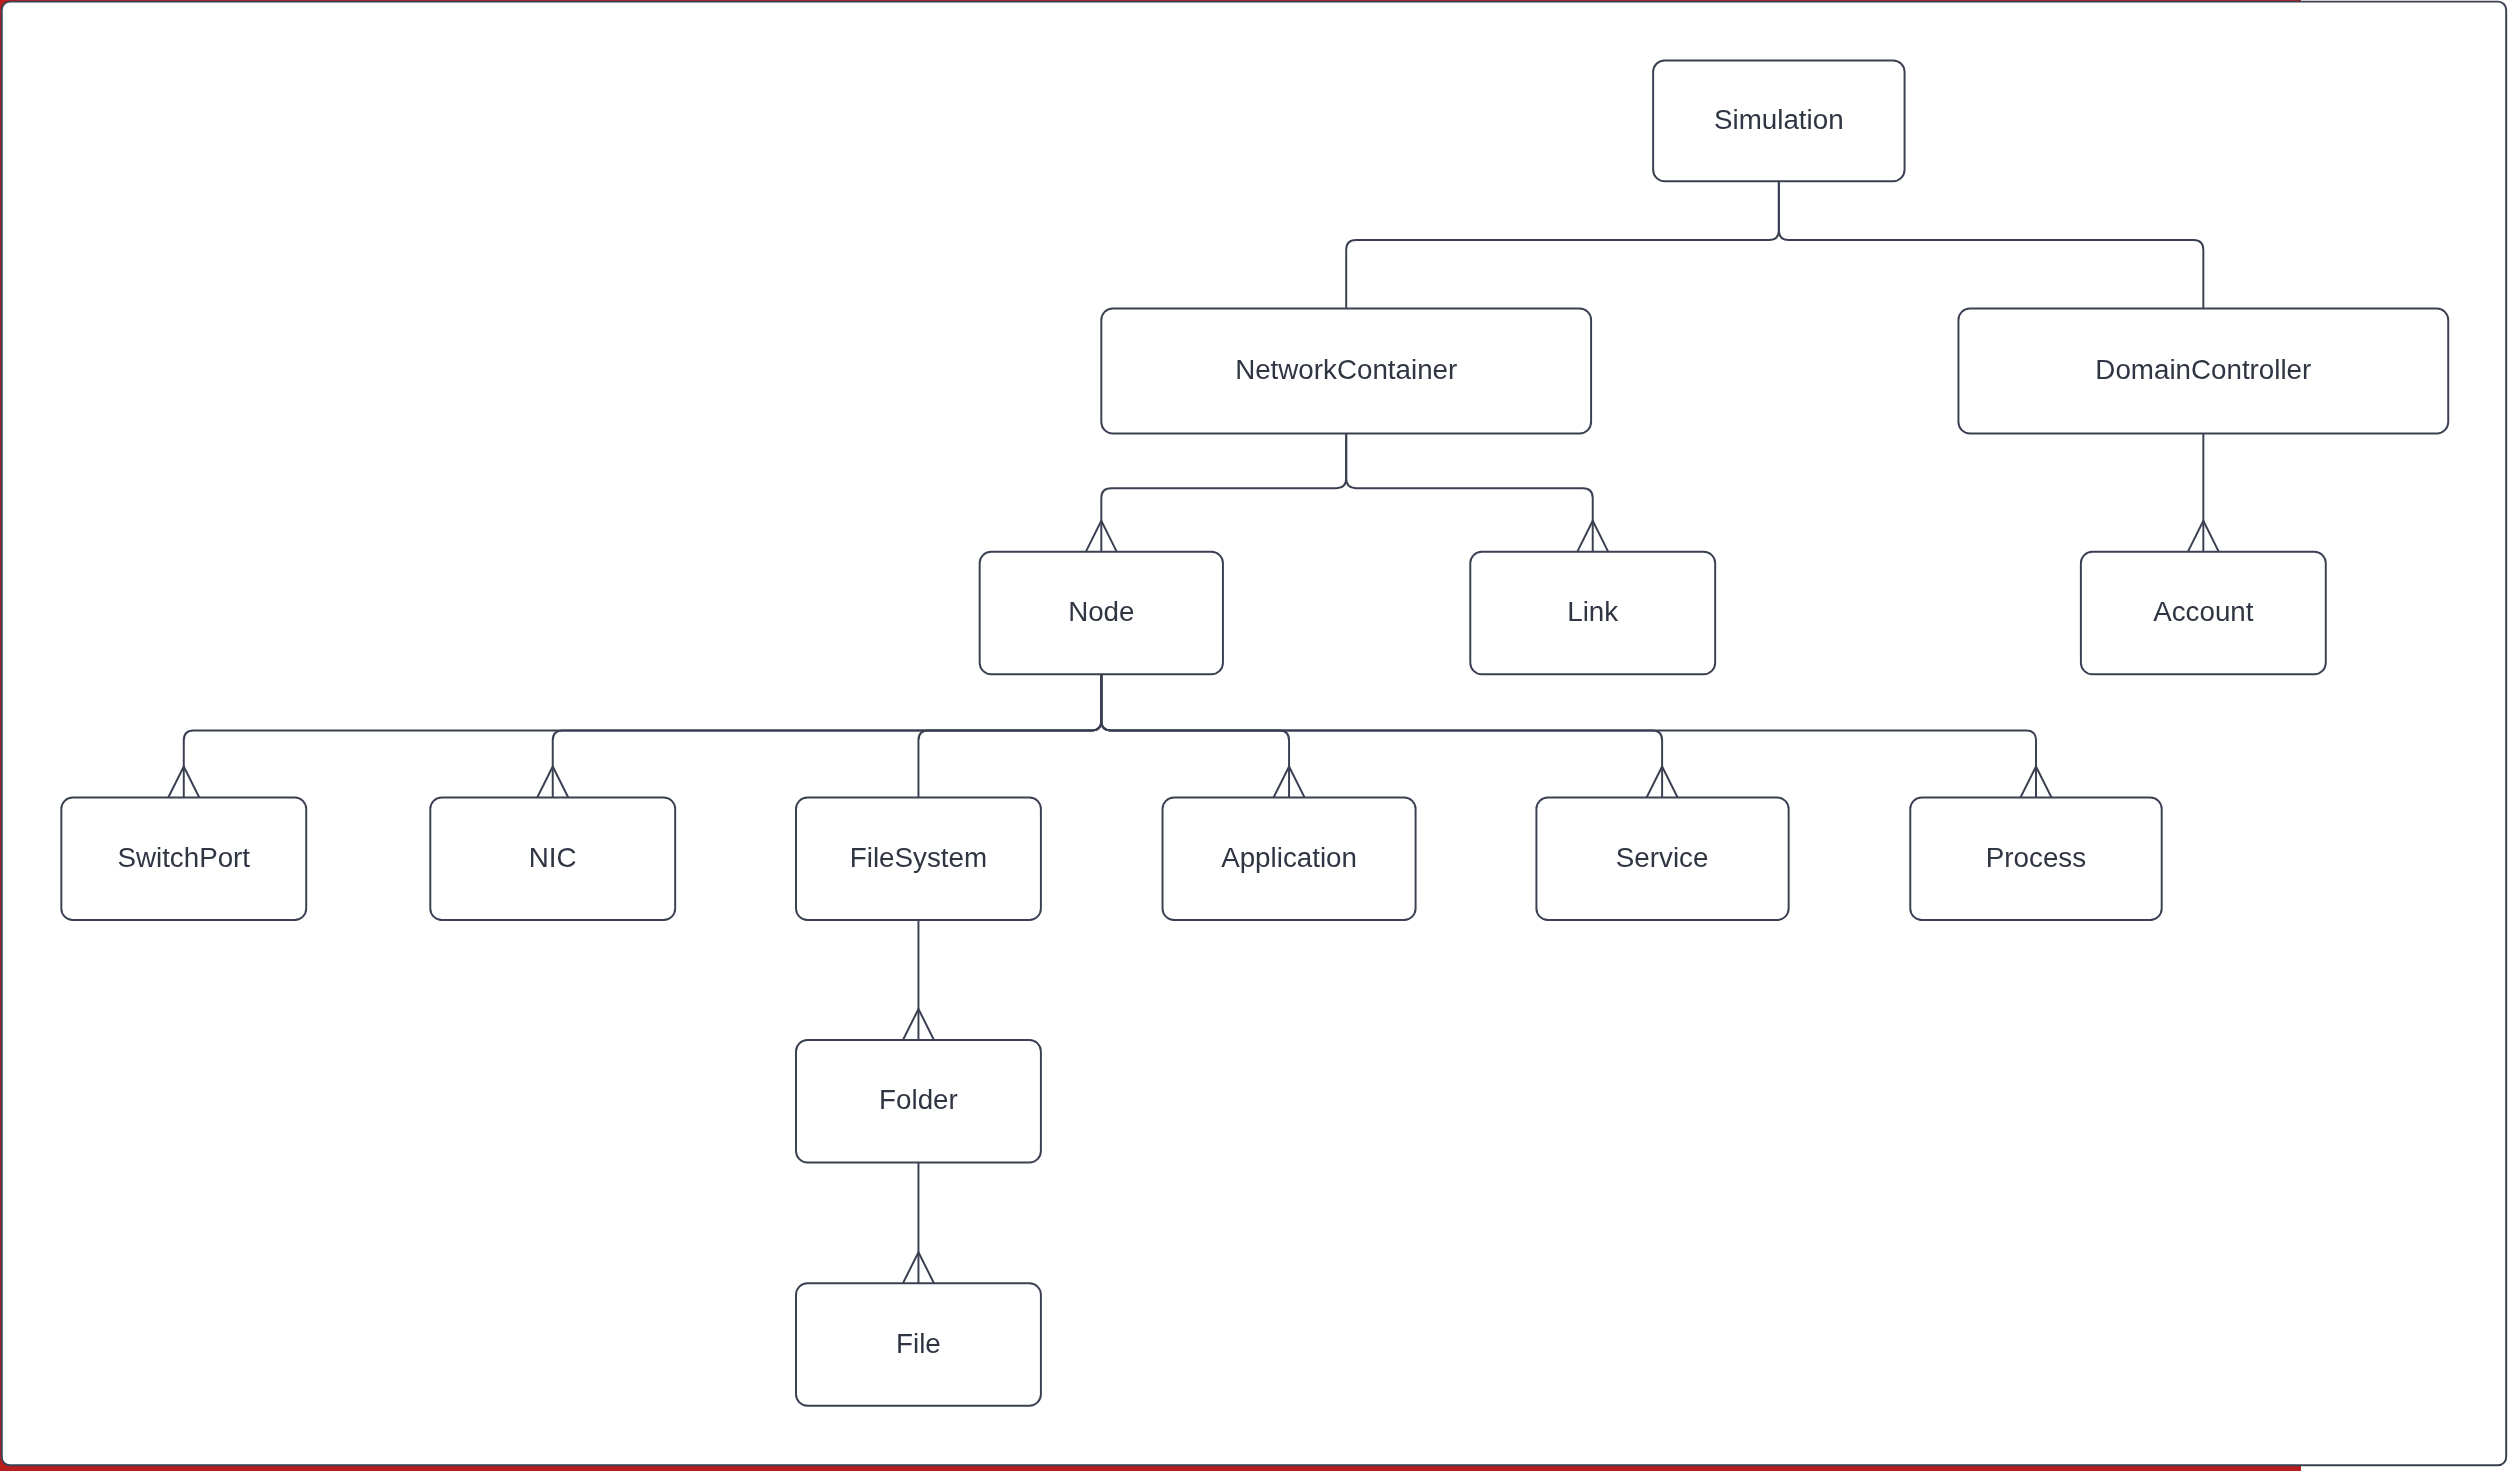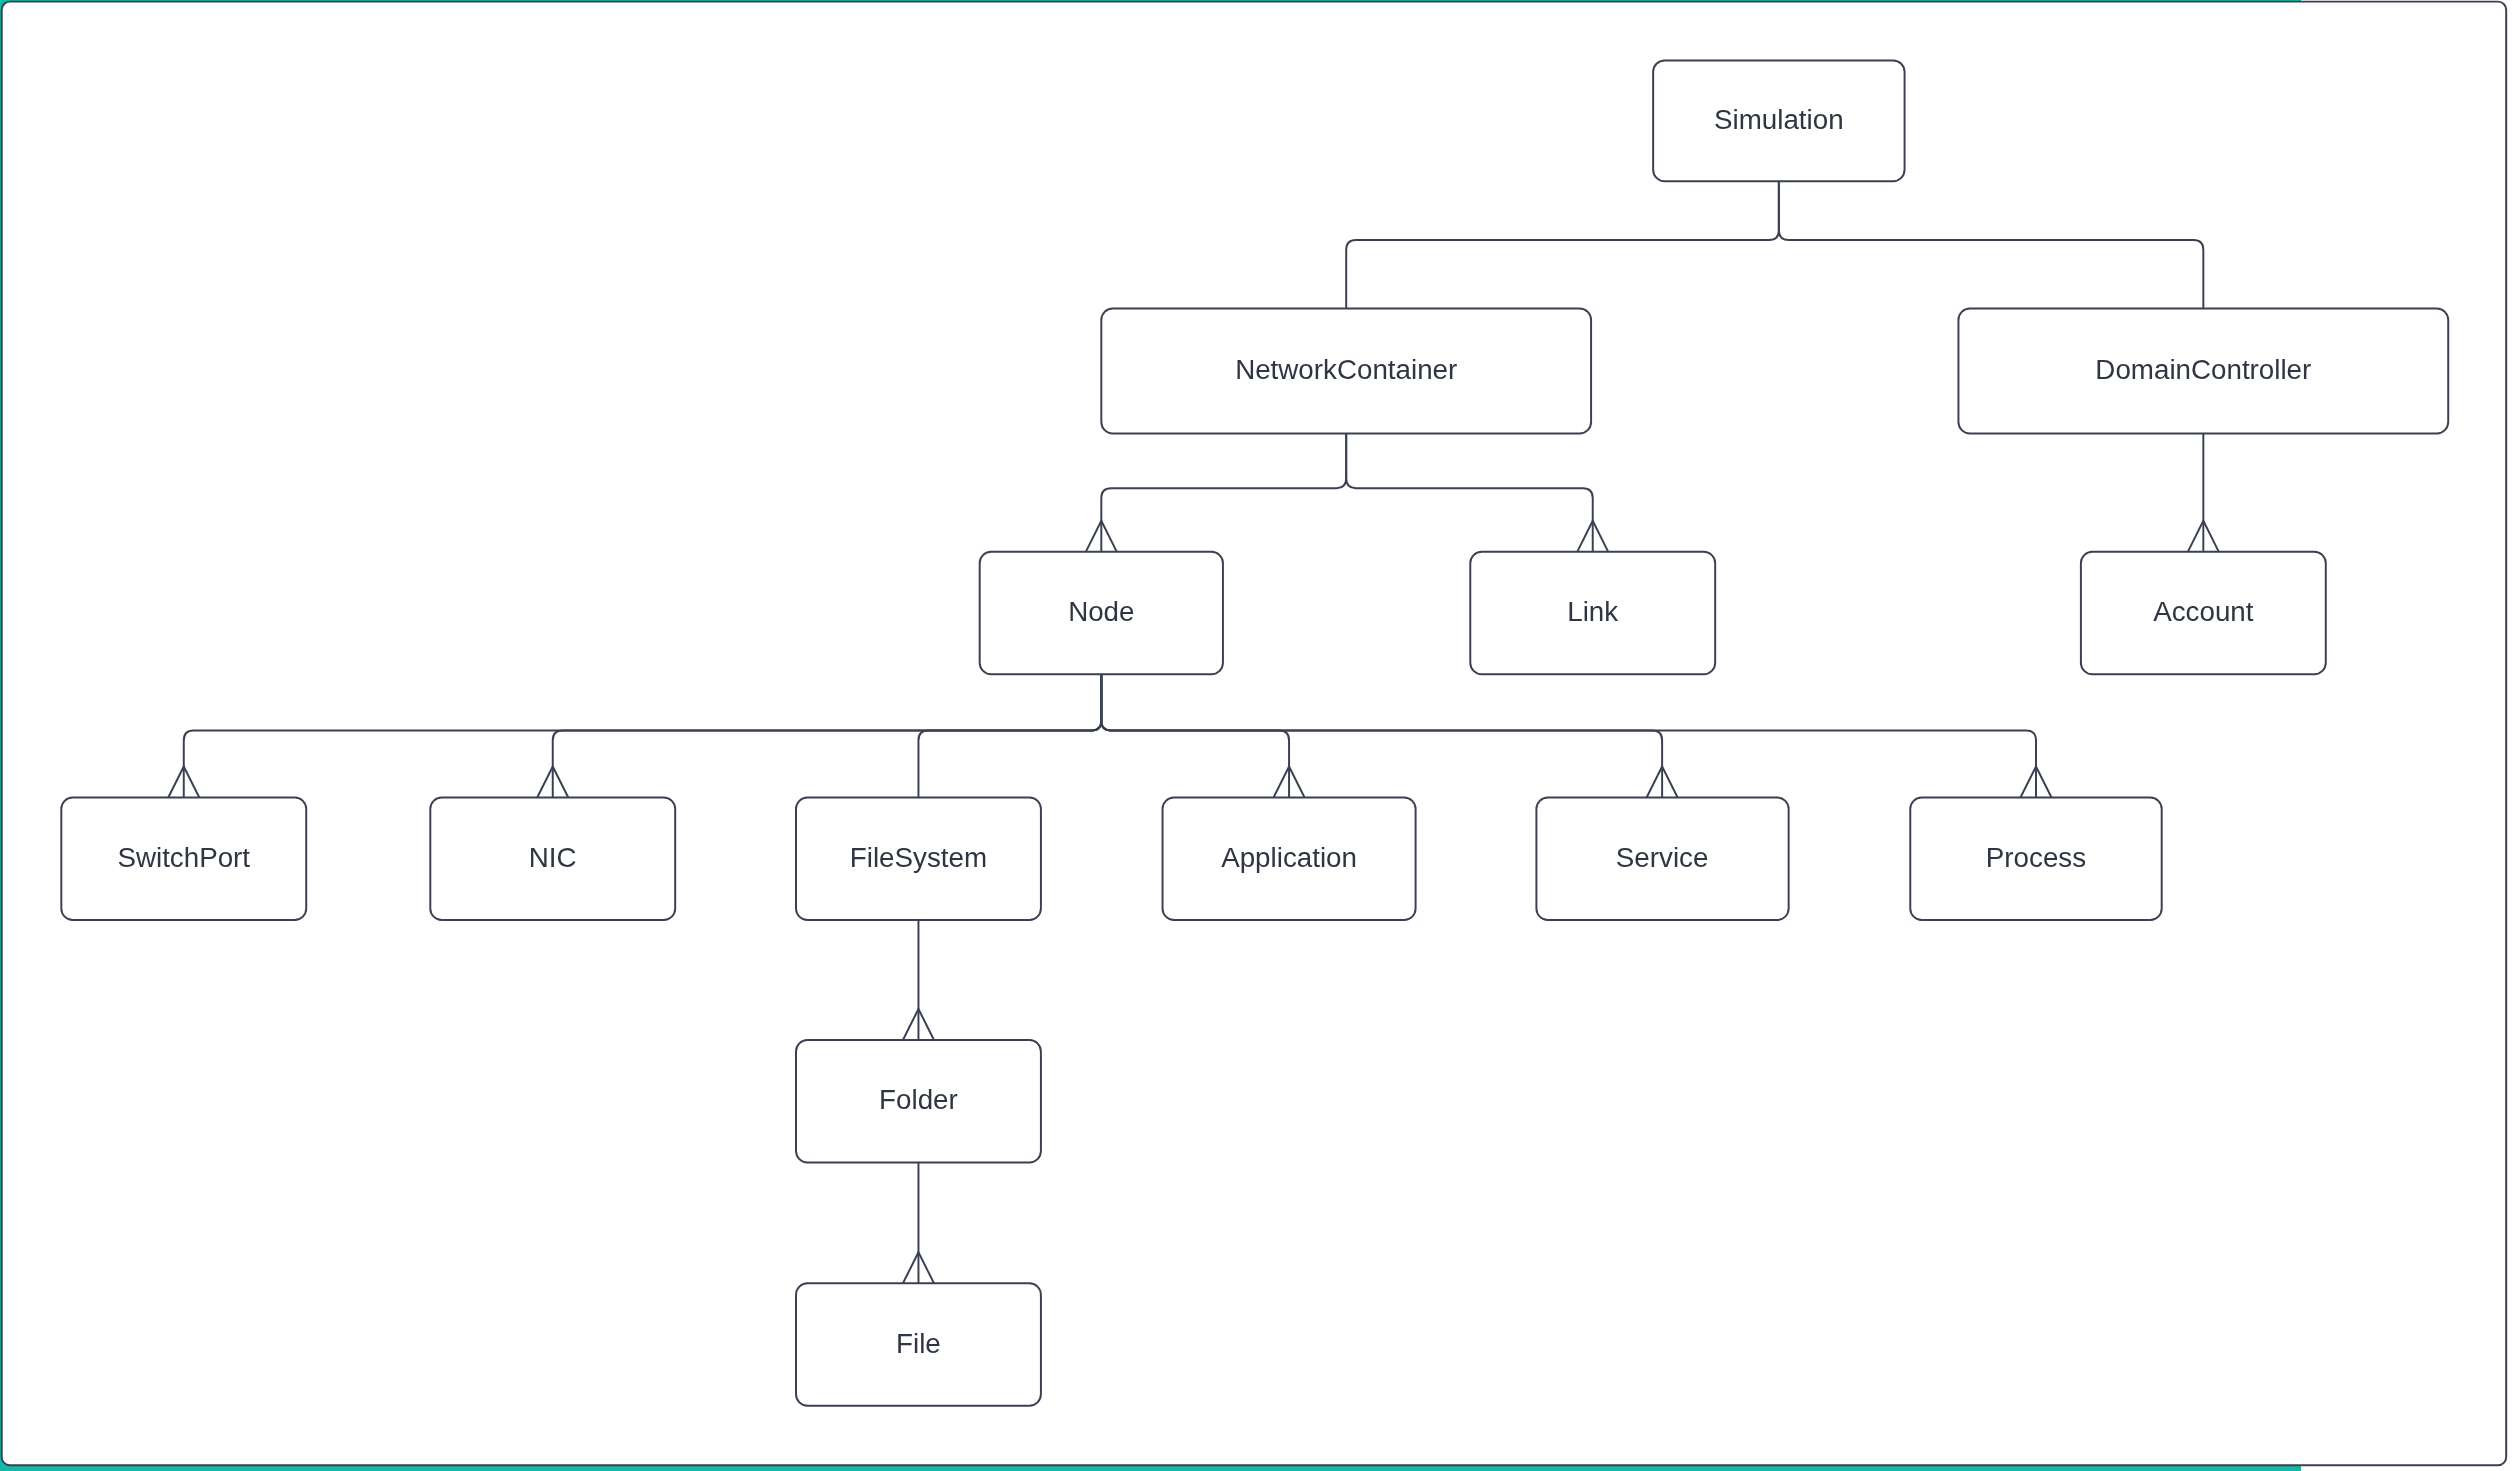--- a/index.html
+++ b/index.html
@@ -11,21 +11,21 @@
   body {
     width: 2512px;
     height: 1471px;
     overflow: hidden;
     font-family: "Liberation Sans", sans-serif;
   }
   #diagram-root {
     position: relative;
     width: 2301px;
     height: 1471px;
-    background: #14b8a6;
+    background: #b91c1c;
   }
   #diagram-svg {
     display: block;
     width: 2512px;
     height: 1471px;
   }
   .canvas-frame {
     fill: #ffffff;
     stroke: #3a4052;
     stroke-width: 2.4;

